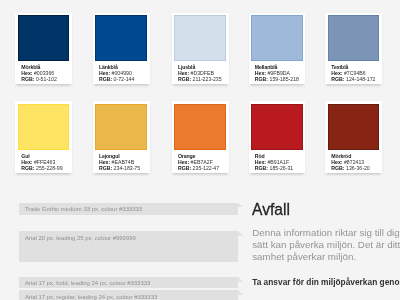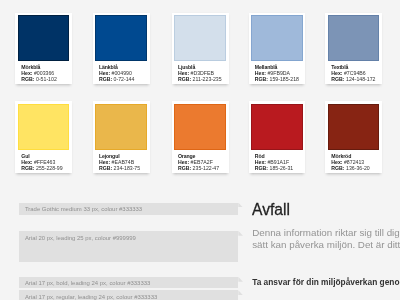--- a/index.html
+++ b/index.html
@@ -129,16 +129,16 @@
         <div class="tri"></div>
       </div>
       <div class="callout" style="left: 19.3px; top: 290.3px; width: 219px; height: 11px;">
         <div class="ctext" style="top:4px">Arial 17 px, regular, leading 24 px, colour #333333</div>
         <div class="tri"></div>
       </div>
     </div>
 
   <div class="right-col">
     <h1 class="heading">Avfall</h1>
-    <p class="body"><span>Denna information riktar sig till dig som driver en verksamhet som på något</span><br><span>sätt kan påverka miljön. Det är ditt ansvar att ha kunskap om hur din verk</span><br></p>
+    <p class="body"><span>Denna information riktar sig till dig som driver en verksamhet som på något</span><br><span>sätt kan påverka miljön. Det är ditt ansvar att ha kunskap om hur din verk</span><br><span>samhet påverkar miljön.</span></p>
     <p class="sub"><b>Ta ansvar för din miljöpåverkan genom egenkontroll</b><br></p>
   </div>
 </div>
 
 </body></html>

